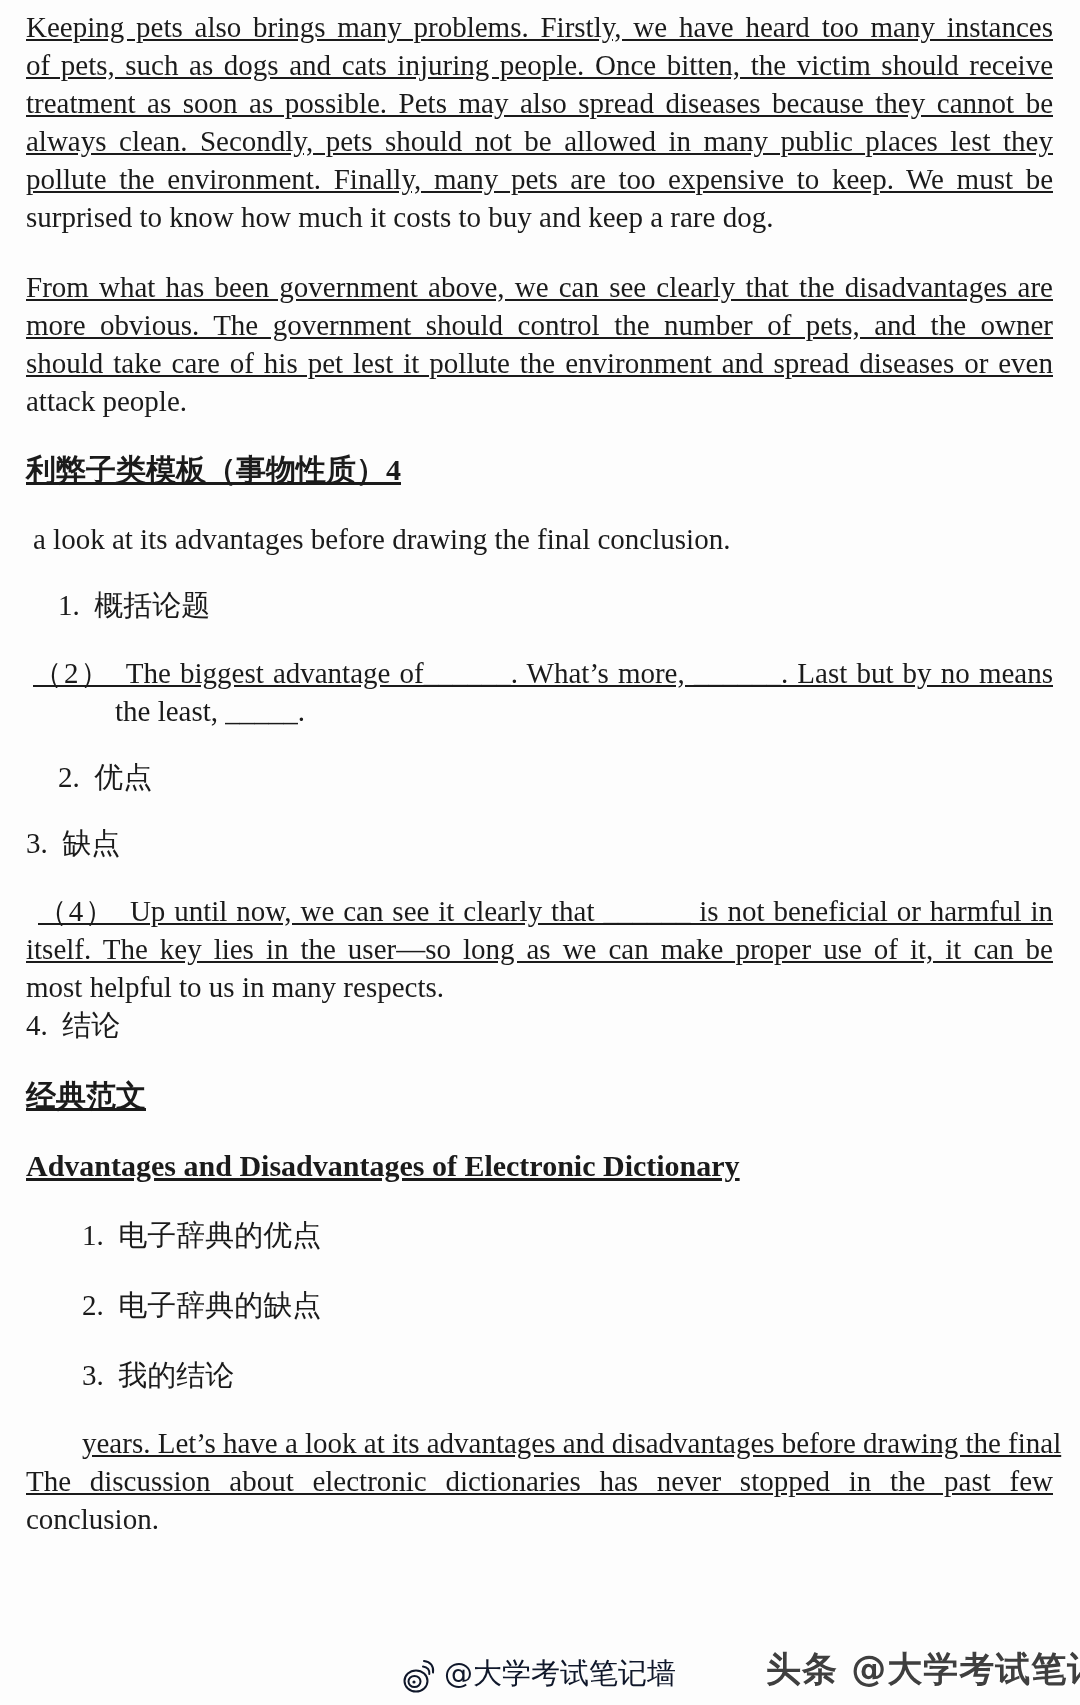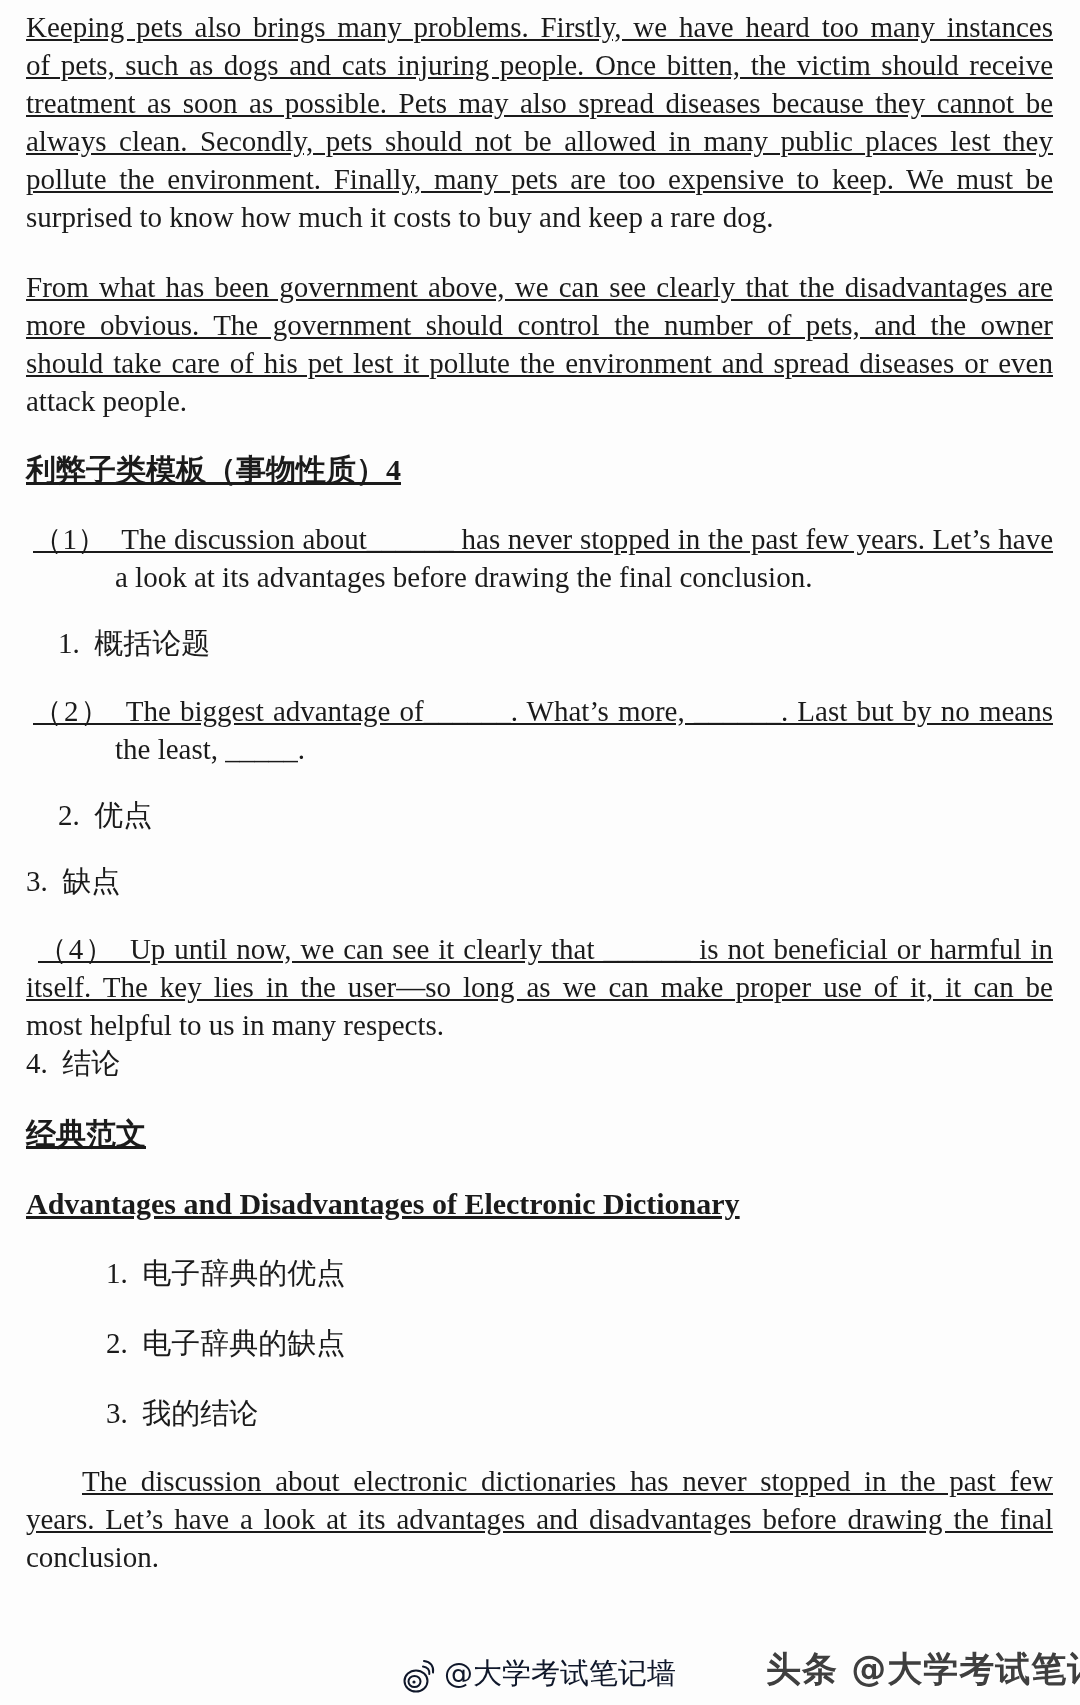--- a/index.html
+++ b/index.html
@@ -13,21 +13,21 @@
   .ln{line-height:38px;height:38px;white-space:nowrap;}
   .j{text-align:justify;text-align-last:justify;text-justify:inter-word;text-decoration:underline;}.mt28{margin-top:28px;}.mt30{margin-top:30px;}
   .mt32{margin-top:32px;}.mt34{}
   .hang{padding-left:89px;}
   .hang .ln:first-child{margin-left:-82px;}
   .ind-sm .ln:first-child{text-indent:12px;}
   .ind-lg .ln:first-child{text-indent:56px;}
   .h-bold{font-weight:bold;line-height:40px;white-space:nowrap;font-size:30px;text-decoration:underline;}
   .label{line-height:38px;white-space:nowrap;}
   .ind1{margin-left:32px;}
-  .ind2{margin-left:80px;}
+  .ind2{margin-left:56px;}
   .wm-center{
     position:absolute;left:403px;top:1654px;display:flex;align-items:center;gap:9px;
     color:#0f172a;font-family:"DejaVu Sans","Liberation Sans",sans-serif;font-size:29px;
     white-space:nowrap;
   }
   .wm-center svg{display:block;}
   .wm-right{
     position:absolute;left:766px;top:1646px;color:#3f3f3f;
     font-family:"DejaVu Sans","Liberation Sans",sans-serif;font-weight:bold;
     font-size:35px;letter-spacing:1px;white-space:nowrap;
@@ -51,21 +51,20 @@
   <div class="mt32">
       <div class="ln j">From what has been government above, we can see clearly that the disadvantages are</div>
       <div class="ln j">more obvious. The government should control the number of pets, and the owner</div>
       <div class="ln j">should take care of his pet lest it pollute the environment and spread diseases or even</div>
       <div class="ln">attack people.</div>
     </div>
 
   <div class="h-bold mt30">利弊子类模板（事物性质）4</div>
 
   <div class="hang mt30">
-      <div class="ln j">（1） The discussion about______ has never stopped in the past few years. Let’s have</div>
       <div class="ln">a look at its advantages before drawing the final conclusion.</div>
     </div>
 
   <div class="label ind1 mt28">1. 概括论题</div>
 
   <div class="hang mt30">
       <div class="ln j">（2） The biggest advantage of______. What’s more, ______. Last but by no means</div>
       <div class="ln">the least, _____.</div>
     </div>
 
@@ -86,22 +85,22 @@
 
   <div class="h-bold mt30">Advantages and Disadvantages of Electronic Dictionary</div>
 
   <div class="label ind2 mt30">1. 电子辞典的优点</div>
 
   <div class="label ind2 mt32">2. 电子辞典的缺点</div>
 
   <div class="label ind2 mt32">3. 我的结论</div>
 
   <div class="ind-lg mt30">
+      <div class="ln j">years. Let’s have a look at its advantages and disadvantages before drawing the final</div>
       <div class="ln j">The discussion about electronic dictionaries has never stopped in the past few</div>
-      <div class="ln j">years. Let’s have a look at its advantages and disadvantages before drawing the final</div>
       <div class="ln">conclusion.</div>
     </div>
 
   <div class="wm-center">
     <svg width="32" height="40" viewBox="0 0 32 40" fill="none" stroke="currentColor" stroke-width="2" stroke-linecap="round">
       <ellipse cx="13" cy="27" rx="11.5" ry="10.5"></ellipse>
       <ellipse cx="11.5" cy="27.5" rx="6" ry="5.5"></ellipse>
       <circle cx="11" cy="28" r="1.6" fill="currentColor" stroke="none"></circle>
       <path d="M21 7 C 27.5 7.5, 31 12.5, 30 18.5"></path>
       <path d="M20 12.5 C 24.5 13, 26.8 16, 26.3 20"></path>

